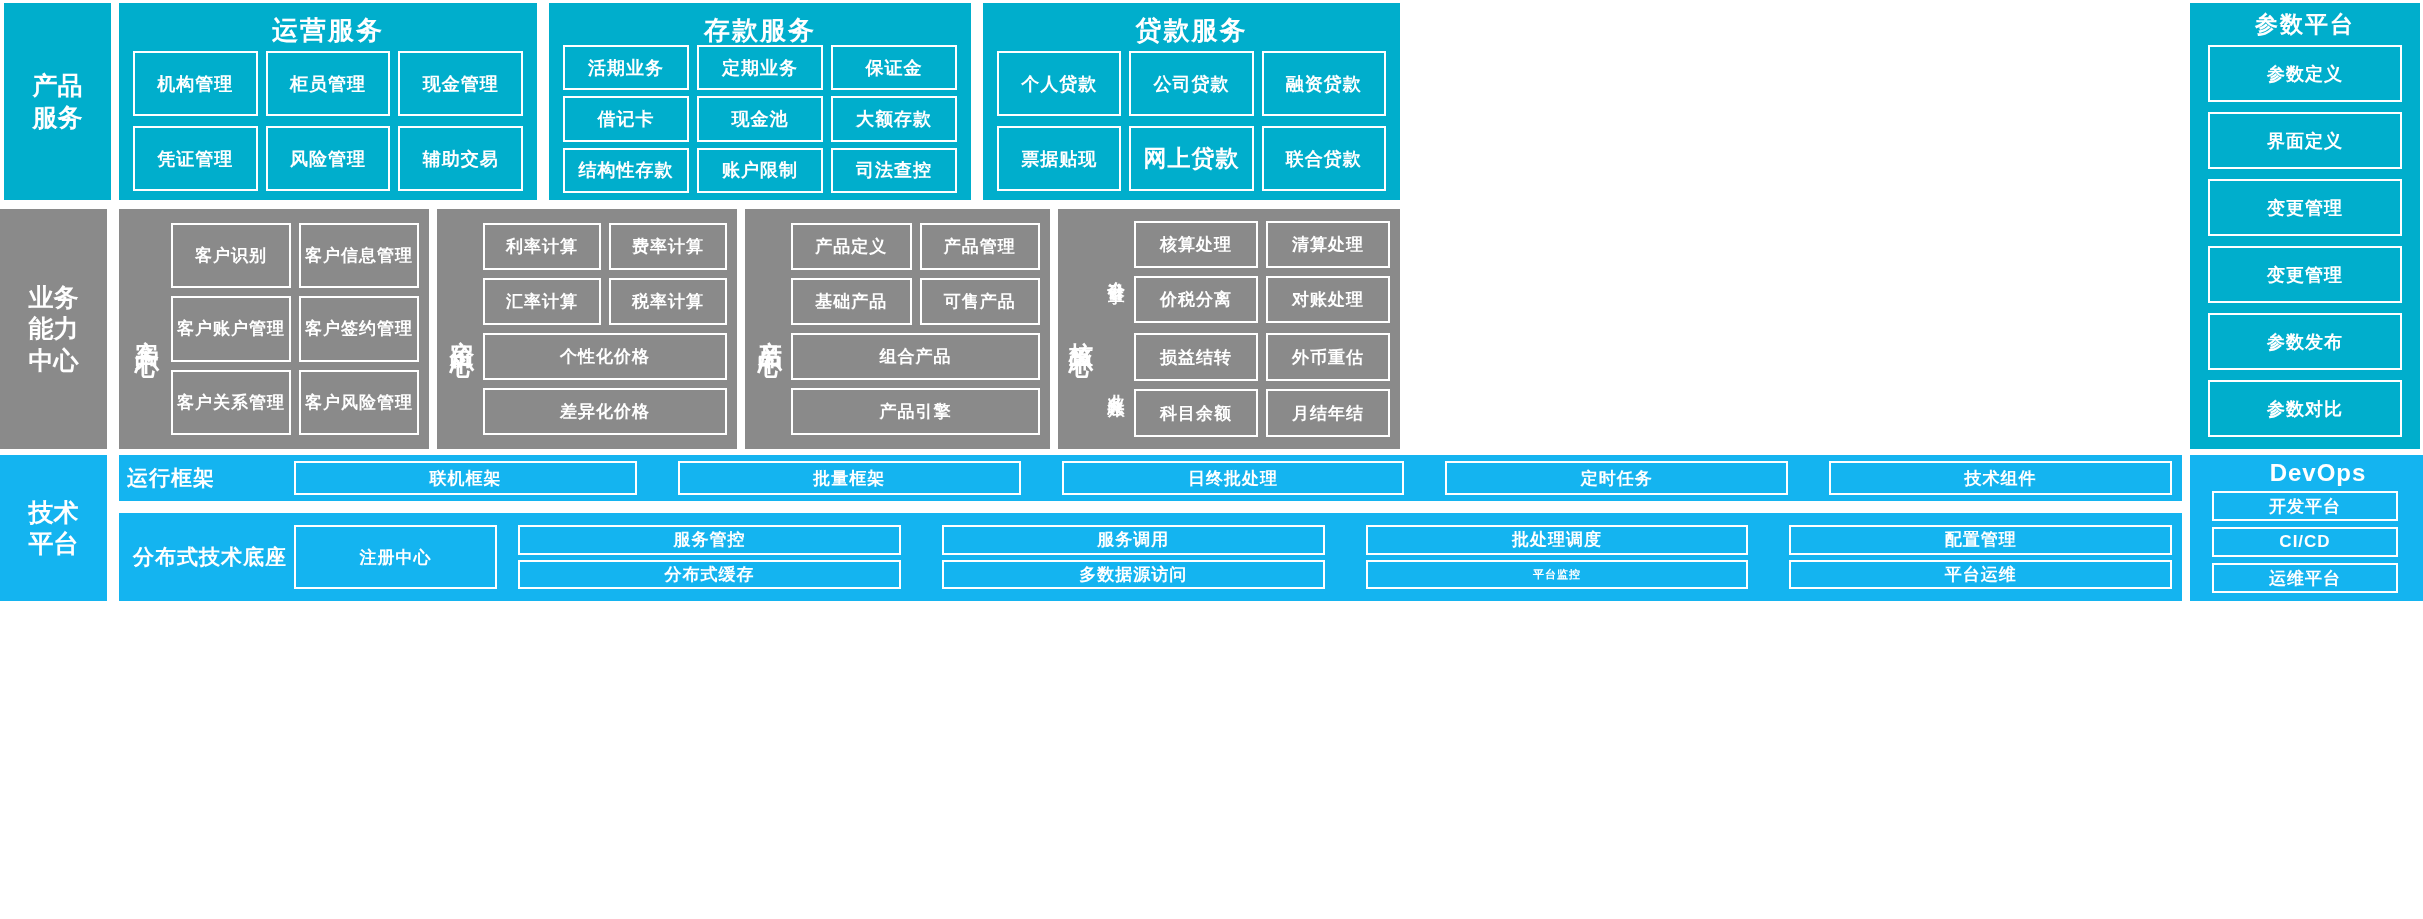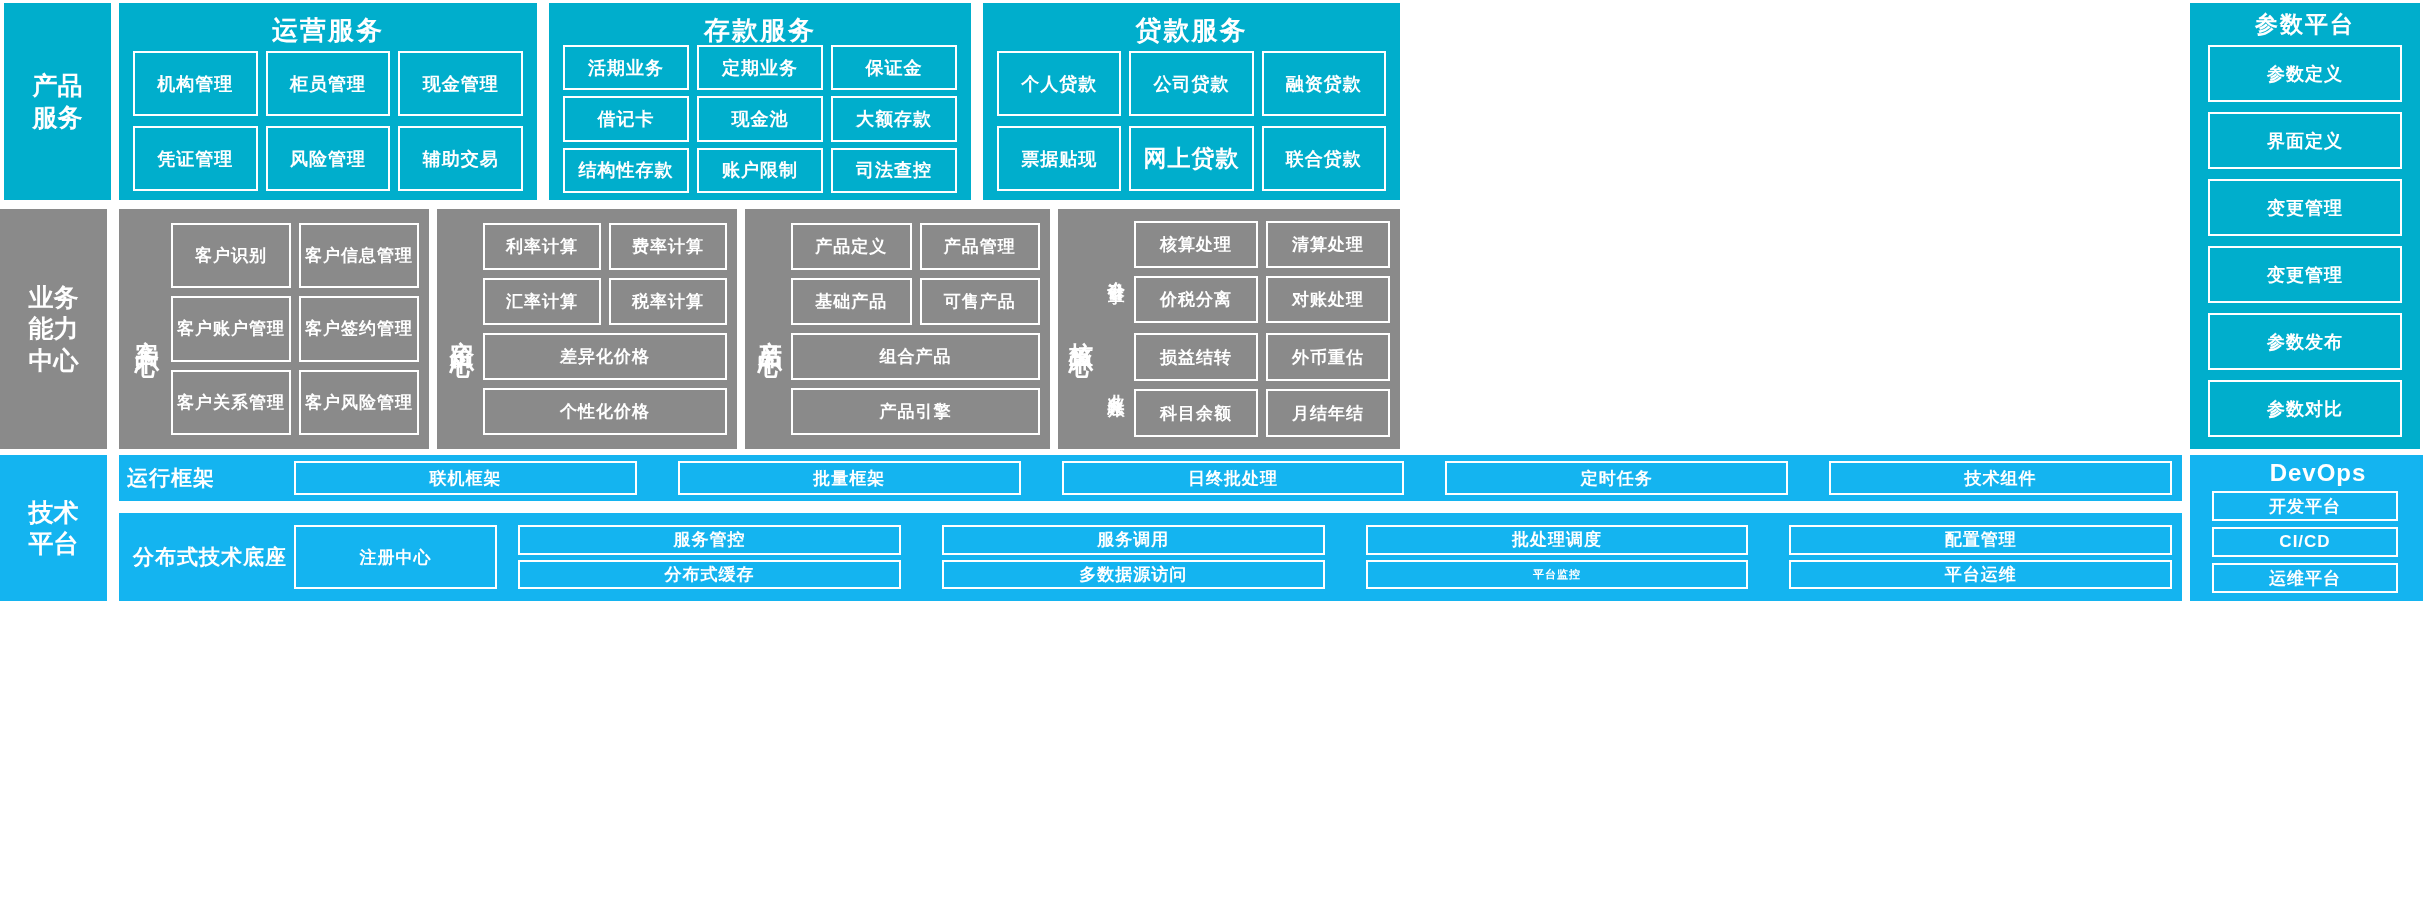--- a/index.html
+++ b/index.html
@@ -168,22 +168,22 @@
     </div>
 
     <div class="center-box" style="left:437px; width:300px;">
       <div class="vtext" style="position:absolute; left:8px; top:28px; height:185px; width:34px; font-size:24px;">定价中心</div>
       <div class="cellgrid" style="left:46px; top:14px; width:244px; height:212px;
            grid-template-columns:repeat(2,1fr); grid-template-rows:repeat(4,1fr); gap:8px;">
         <div class="cell" style="font-size:17px">利率计算</div>
         <div class="cell" style="font-size:17px">费率计算</div>
         <div class="cell" style="font-size:17px">汇率计算</div>
         <div class="cell" style="font-size:17px">税率计算</div>
+        <div class="cell" style="font-size:17px; grid-column:1/3">个性化价格</div>
         <div class="cell" style="font-size:17px; grid-column:1/3">差异化价格</div>
-        <div class="cell" style="font-size:17px; grid-column:1/3">个性化价格</div>
       </div>
     </div>
 
     <div class="center-box" style="left:745px; width:305px;">
       <div class="vtext" style="position:absolute; left:8px; top:28px; height:185px; width:34px; font-size:24px;">产品中心</div>
       <div class="cellgrid" style="left:46px; top:14px; width:249px; height:212px;
            grid-template-columns:repeat(2,1fr); grid-template-rows:repeat(4,1fr); gap:8px;">
         <div class="cell" style="font-size:17px">产品定义</div>
         <div class="cell" style="font-size:17px">产品管理</div>
         <div class="cell" style="font-size:17px">基础产品</div>

